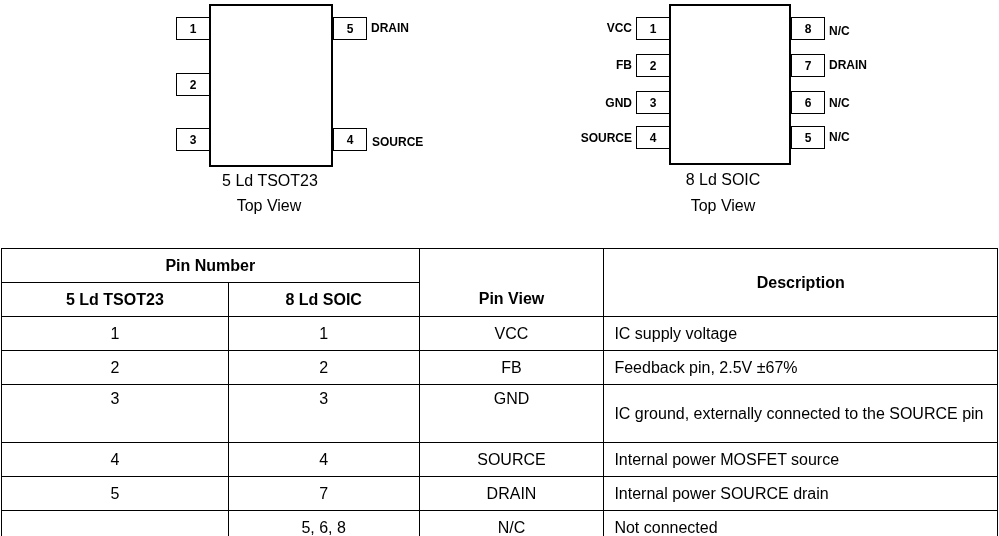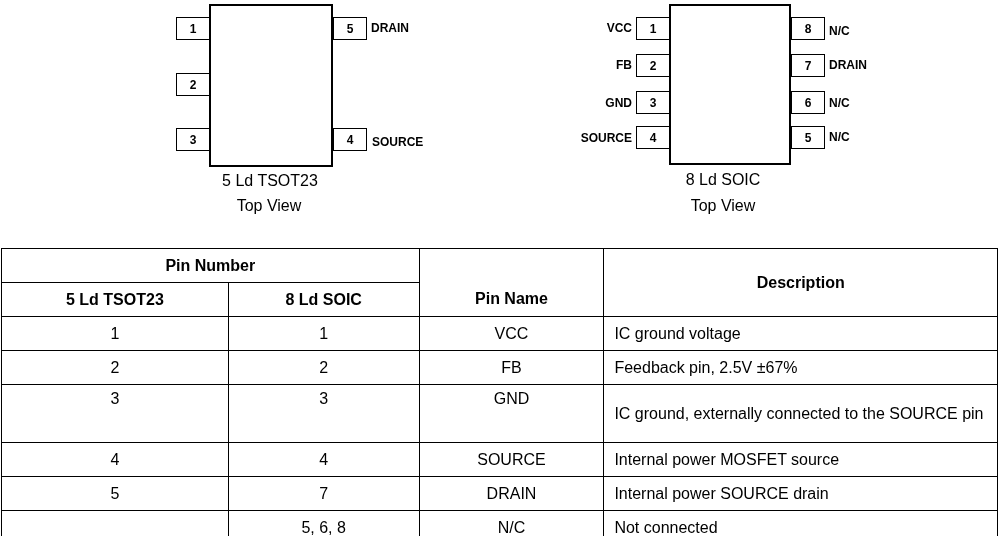--- a/index.html
+++ b/index.html
@@ -74,34 +74,34 @@
 <table>
   <colgroup>
     <col style="width:227px">
     <col style="width:191px">
     <col style="width:185px">
     <col style="width:394px">
   </colgroup>
   <thead>
     <tr>
       <th colspan="2">Pin Number</th>
-      <th rowspan="2" style="vertical-align:bottom;padding-bottom:8px;">Pin Name</th>
+      <th rowspan="2" style="vertical-align:bottom;padding-bottom:8px;">Pin View</th>
       <th rowspan="2" style="vertical-align:bottom;padding-bottom:24px;">Description</th>
     </tr>
     <tr>
       <th>5 Ld TSOT23</th>
       <th>8 Ld SOIC</th>
     </tr>
   </thead>
   <tbody>
     <tr>
       <td class="c">1</td>
       <td class="c">1</td>
       <td class="c">VCC</td>
-      <td class="l">IC ground voltage</td>
+      <td class="l">IC supply voltage</td>
     </tr>
     <tr>
       <td class="c">2</td>
       <td class="c">2</td>
       <td class="c">FB</td>
       <td class="l">Feedback pin, 2.5V ±67%</td>
     </tr>
     <tr style="height:58px;">
       <td class="c top">3</td>
       <td class="c top">3</td>

